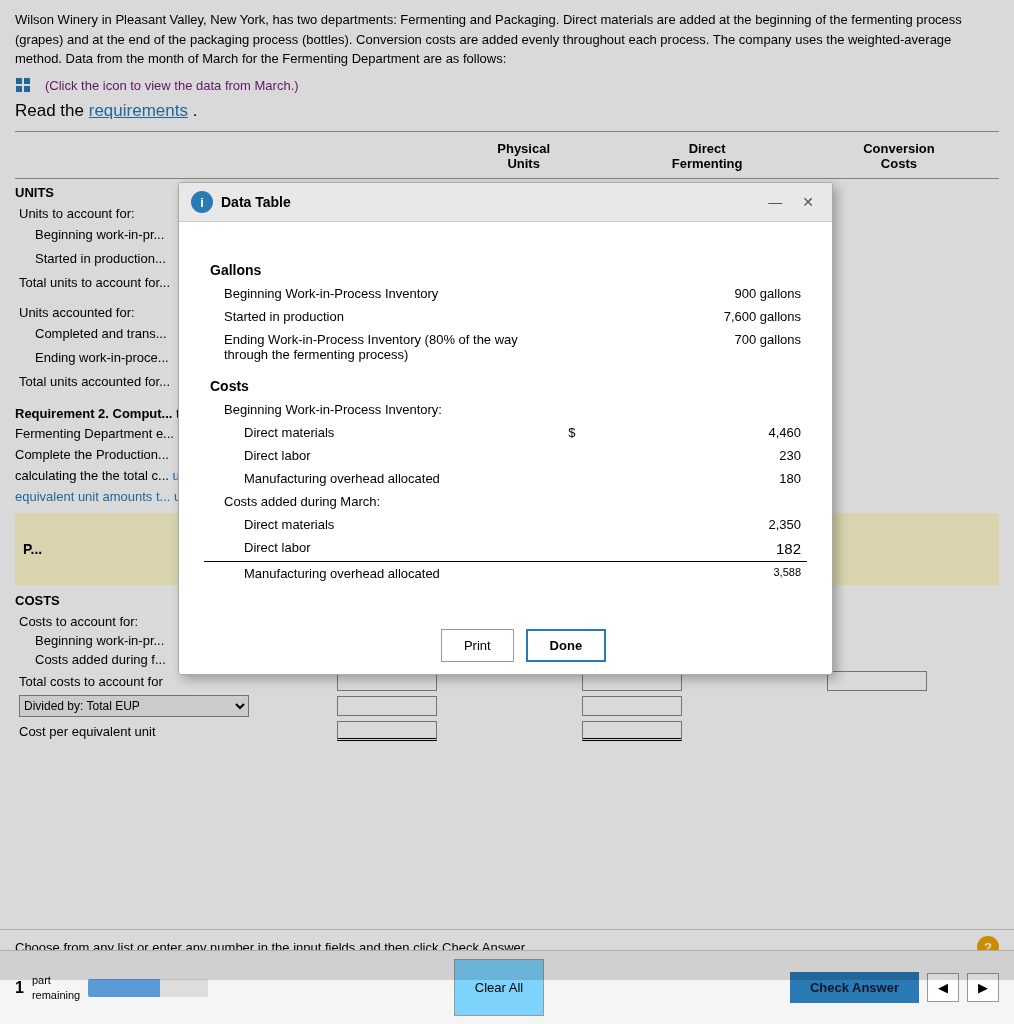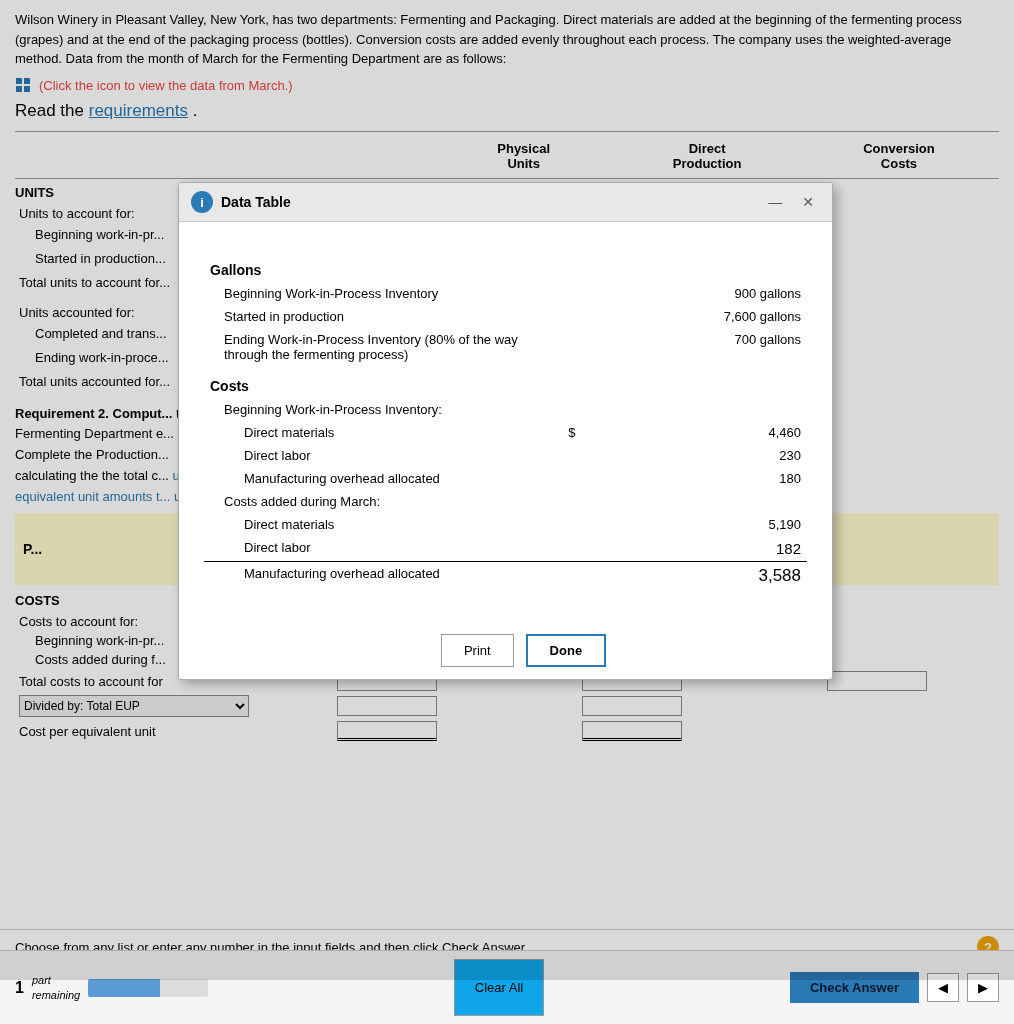--- a/index.html
+++ b/index.html
@@ -16,21 +16,21 @@
     .section-title { font-weight: bold; font-size: 13px; margin-bottom: 4px; }
 
     
     .prod-table-area { background: #fffacd; padding: 8px; margin: 6px 0; }
 
     
     .costs-section { margin-top: 8px; }
     .part-info { display: flex; align-items: center; gap: 8px; min-width: 140px; }
     .progress-bar-container { width: 120px; height: 18px; background: #ddd; border-radius: 2px; overflow: hidden; }
     .progress-bar-fill { width: 60%; height: 100%; background: #5b9bd5; }
-    .clear-btn { border: 1px solid #999; background: #0ea5e9; padding: 20px 20px; font-size: 13px; cursor: pointer; }
+    .clear-btn { border: 1px solid #999; background: #7dd3fc; padding: 20px 20px; font-size: 13px; cursor: pointer; }
     .footer-right { display: flex; align-items: center; gap: 8px; }
     .check-btn { background: #2a7ab5; color: #0f172a; border: none; padding: 8px 20px; font-size: 13px; cursor: pointer; font-weight: bold; }
     .nav-btn { border: 1px solid #999; background: #fff; padding: 6px 10px; font-size: 13px; cursor: pointer; }
     .help-icon { width: 22px; height: 22px; border-radius: 50%; background: #f0a500; color: #fff; display: flex; align-items: center; justify-content: center; font-weight: bold; font-size: 13px; }
 
     
     .overlay { position: absolute; top: 0; left: 0; width: 1014px; height: 980px; background: rgba(0,0,0,0.15); z-index: 100; }
     .modal { position: absolute; top: 182px; left: 178px; width: 655px; background: #fff; border: 1px solid #aaa; box-shadow: 4px 4px 12px rgba(0,0,0,0.3); z-index: 200; border-radius: 3px; }
     .modal-header { background: #e8e8e8; padding: 8px 12px; display: flex; align-items: center; gap: 8px; border-bottom: 1px solid #ccc; border-radius: 3px 3px 0 0; }
     .modal-title { font-size: 14px; font-weight: bold; flex: 1; }
@@ -79,42 +79,42 @@
 
     <div style="display:flex; align-items:center; gap:6px; margin-bottom:6px; color:#2a7ab5; font-size:13px;">
       <span style="display:inline-block; width:18px; height:18px;">
         <svg width="18" height="18" viewBox="0 0 18 18">
           <rect x="1" y="1" width="6" height="6" fill="#2a7ab5"></rect>
           <rect x="9" y="1" width="6" height="6" fill="#2a7ab5"></rect>
           <rect x="1" y="9" width="6" height="6" fill="#2a7ab5"></rect>
           <rect x="9" y="9" width="6" height="6" fill="#2a7ab5"></rect>
         </svg>
       </span>
-      <span style="color:#ef4444;">(Click the icon to view the data from March.)</span>
+      <span style="color:#701a75;margin-left:6px;">(Click the icon to view the data from March.)</span>
     </div>
 
     <p class="read-line">
       <span>Read the</span>
       <a href="#" class="req-link">requirements</a>
       <span>.</span>
     </p>
 
     <hr class="separator">
 
     <table class="main-table" style="margin-bottom:0;">
       <thead>
         <tr>
           <th class="label-col"></th>
           <th class="col-physical">
             <div>Physical</div>
             <div>Units</div>
           </th>
           <th class="col-direct">
             <div>Direct</div>
-            <div>Production</div>
+            <div>Fermenting</div>
           </th>
           <th class="col-conversion">
             <div>Conversion</div>
             <div>Costs</div>
           </th>
         </tr>
       </thead>
     </table>
 
     <div class="units-section">
@@ -265,21 +265,21 @@
 
 <div style="position:fixed; bottom:60px; left:0; width:1014px; background:#fff; border-top:1px solid #ccc; padding:6px 15px; display:flex; justify-content:space-between; align-items:center;">
   <span style="font-size:13px;">Choose from any list or enter any number in the input fields and then click Check Answer.</span>
   <div class="help-icon">?</div>
 </div>
 
 <div style="position:fixed; bottom:0; left:0; width:1014px; background:#f5f5f5; border-top:1px solid #ccc; padding:8px 15px; display:flex; align-items:center; gap:16px;">
   <div class="part-info">
     <div style="font-weight:bold; font-size:16px;">1</div>
     <div>
-      <div style="font-size:11px; line-height:1.3;font-style:italic;">part<br>remaining</div>
+      <div style="font-size:11px; line-height:1.3;">part<br>remaining</div>
     </div>
     <div class="progress-bar-container">
       <div class="progress-bar-fill"></div>
     </div>
   </div>
 
   <div style="flex:1; display:flex; justify-content:center;">
     <button class="clear-btn">Clear All</button>
   </div>
 
@@ -352,31 +352,31 @@
         </tr>
 
         <tr>
           <td style="padding-left:20px; font-size:13px;">Costs added during March:</td>
           <td></td>
           <td></td>
         </tr>
         <tr>
           <td style="padding-left:40px; font-size:13px;">Direct materials</td>
           <td></td>
-          <td class="amount" style="font-size:13px;">5,190</td>
+          <td class="amount" style="font-size:13px;">2,350</td>
         </tr>
         <tr>
           <td style="padding-left:40px; font-size:13px;">Direct labor</td>
           <td></td>
           <td class="amount" style="font-size:15px;">182</td>
         </tr>
         <tr>
           <td style="padding-left:40px; font-size:13px; border-top:1px solid #000; padding-top:4px;">Manufacturing overhead allocated</td>
           <td style="border-top:1px solid #000;"></td>
-          <td class="amount" style="font-size:17px; border-top:1px solid #000;">3,588</td>
+          <td class="amount" style="font-size:11px; border-top:1px solid #000;">3,588</td>
         </tr>
 
       </tbody>
     </table>
   </div>
 
   <div class="modal-footer">
     <button class="print-btn">Print</button>
     <button class="done-btn">Done</button>
   </div>

